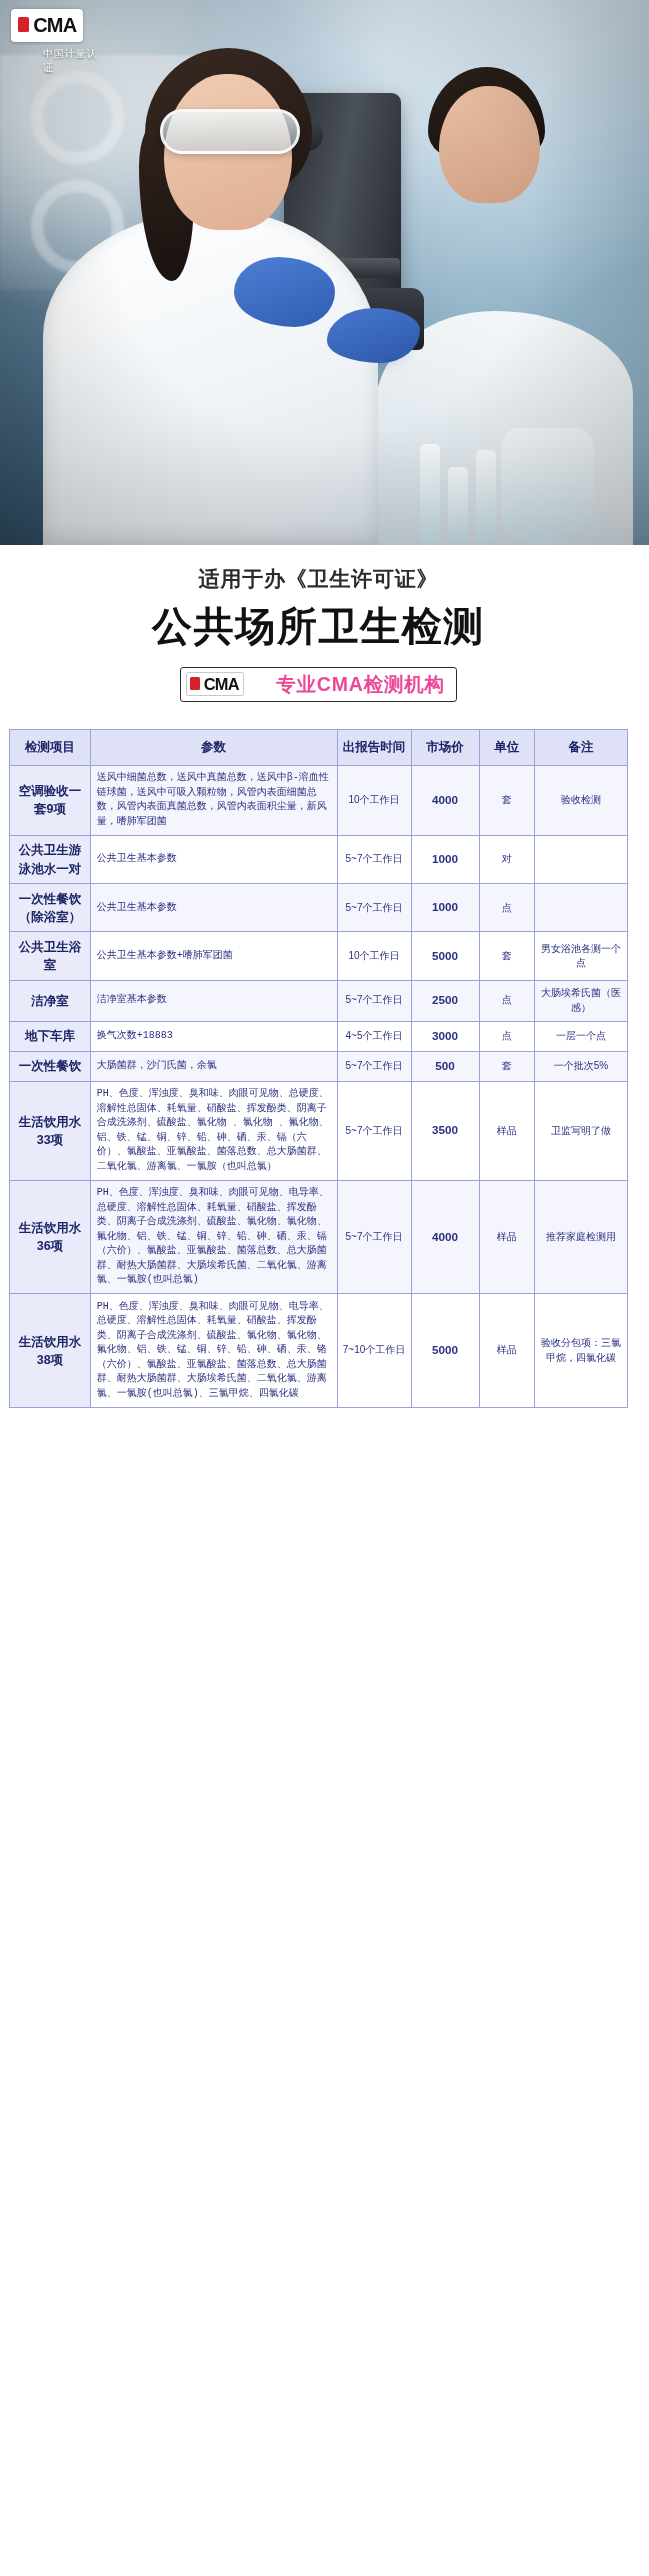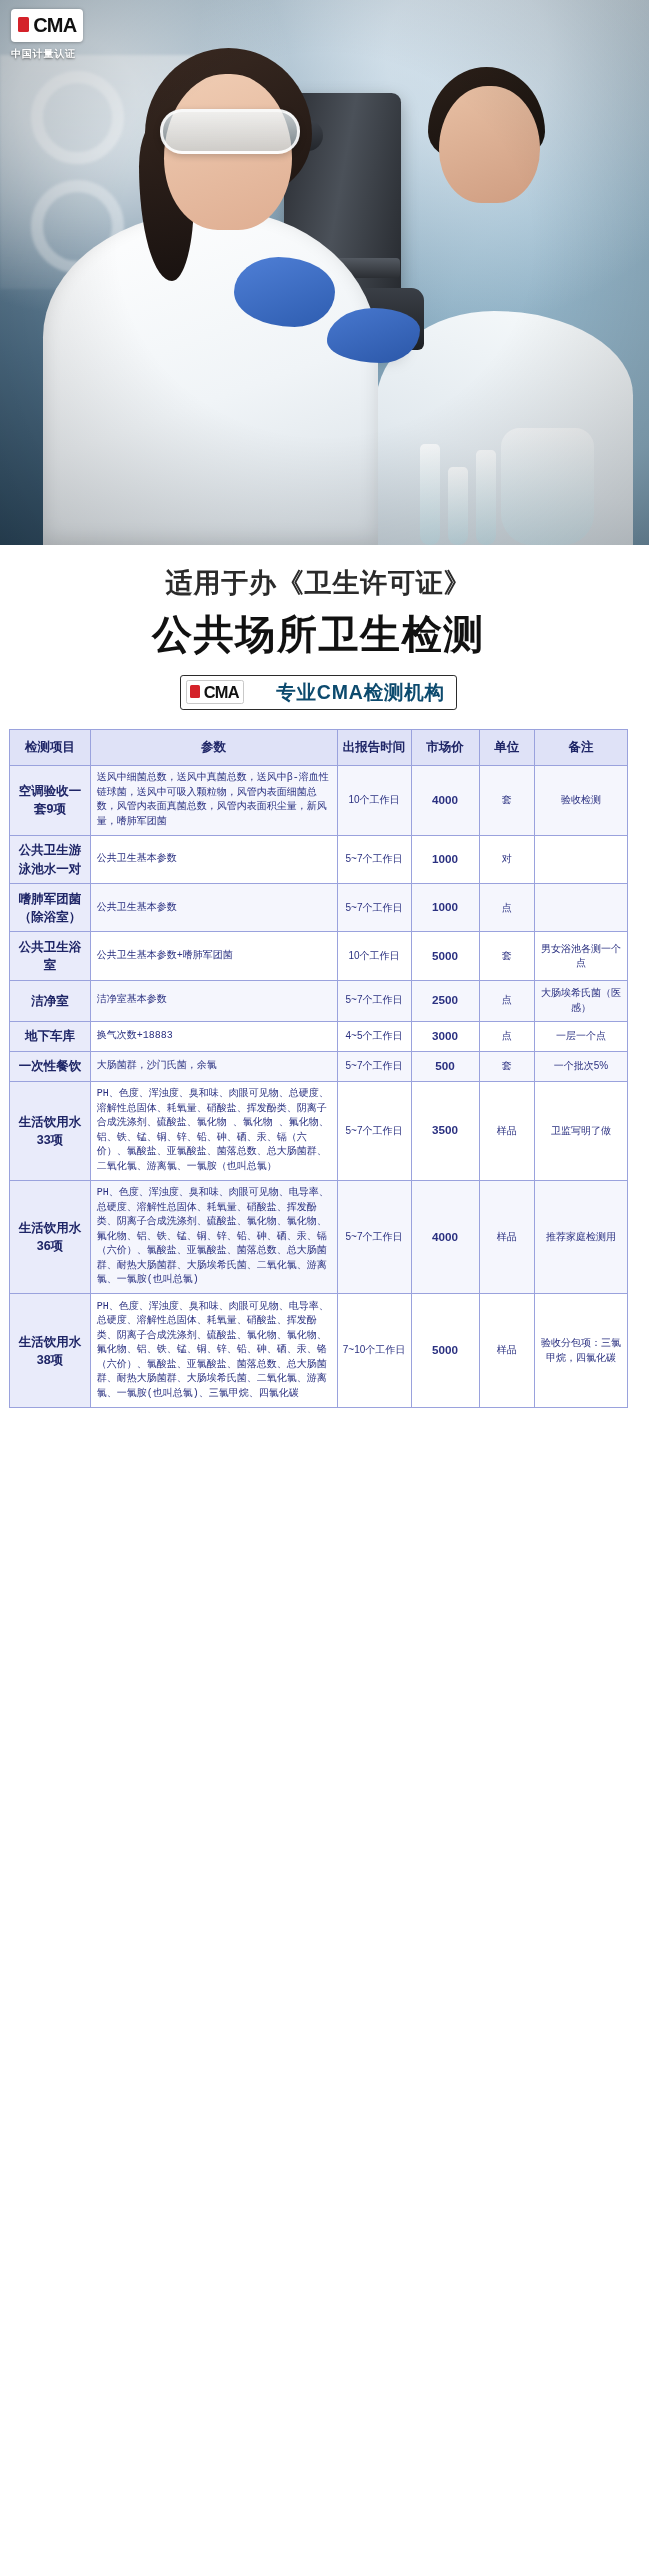--- a/index.html
+++ b/index.html
@@ -142,32 +142,32 @@
   }
   .cma-badge .mark .txt {
     font-weight:bold; font-size:20px; letter-spacing:-0.8px; color:#111;
     position:relative; padding-left:15.6px;
   }
   .cma-badge .mark .txt:before {
     content:""; position:absolute; left:0; top:2.3px; width:11.7px; height:15.6px;
     background:#d4222a; border-radius:1.6px;
   }
   .cma-badge .sub {
-    margin-top:4.7px; font-size:10px; color:#ffffff; font-weight:bold;
-    text-shadow:0 0.8px 2.3px rgba(0,0,0,.6); letter-spacing:0.8px;
+    margin-top:4.7px; font-size:10px; color:#ffffff; font-weight:normal;
+    text-shadow:0 0.8px 2.3px rgba(0,0,0,.6); letter-spacing:0.8px;margin-left:32px;
   }
 
   
   .title-block {
     background:#ffffff;
     padding:20px 0 14px 0;
     text-align:center;
   }
   .title-sub {
-    font-size:27px; color:#2b2b2b; letter-spacing:0.8px; font-weight:bold;
+    font-size:21px; color:#2b2b2b; letter-spacing:0.8px; font-weight:bold;
   }
   .title-main {
     margin-top:6.2px;
     font-size:40px; font-weight:bold; color:#111; letter-spacing:1.6px;
   }
   .title-ribbon {
     margin:12.5px auto 0 auto;
     display:inline-flex; align-items:center; gap:7.8px;
     border:1.6px solid #2b2b2b; border-radius:3.1px;
     padding:3.1px 11px 3.1px 4.7px;
@@ -175,28 +175,29 @@
   .title-ribbon .mini-cma {
     background:#ffffff; border-radius:2.3px; padding:1.6px 4.7px;
     font-weight:bold; font-size:16.4px; color:#111; letter-spacing:-0.8px;
     position:relative; padding-left:17px; border:0.8px solid #c9c9c9;
   }
   .title-ribbon .mini-cma:before {
     content:""; position:absolute; left:3.1px; top:3.9px; width:10px; height:12.5px;
     background:#d4222a; border-radius:1.6px;
   }
   .title-ribbon .ribbon-text {
-    font-size:19.5px; font-weight:bold; color:#0c4a6e; letter-spacing:0.8px;margin-left:24px;
+    font-size:19.5px; font-weight:bold; color:#ec4899; letter-spacing:0.8px;margin-left:24px;
   }
 
   
   .table-wrap { padding: 4.7px 9.3px 17px 9.3px; }
   table.price {
     width:100%; border-collapse:collapse; table-layout:fixed;
     border:1.6px solid #6b74c4;
+    margin-top:8px;
   }
   table.price th, table.price td {
     border:0.8px solid #9aa2dd;
     padding:5.5px 3.9px;
     vertical-align:middle;
     text-align:center;
     line-height:1.45;
   }
   table.price thead th {
     background:#dfe2f7;
@@ -315,21 +316,21 @@
           </tr>
           <tr>
             <td class="item">公共卫生游泳池水一对</td>
             <td class="param">公共卫生基本参数</td>
             <td class="small">5~7个工作日</td>
             <td class="price-val">1000</td>
             <td class="small">对</td>
             <td class="small"></td>
           </tr>
           <tr>
-            <td class="item">嗜肺军团菌（除浴室）</td>
+            <td class="item">一次性餐饮（除浴室）</td>
             <td class="param">公共卫生基本参数</td>
             <td class="small">5~7个工作日</td>
             <td class="price-val">1000</td>
             <td class="small">点</td>
             <td class="small"></td>
           </tr>
           <tr>
             <td class="item">公共卫生浴室</td>
             <td class="param">公共卫生基本参数+嗜肺军团菌</td>
             <td class="small">10个工作日</td>

